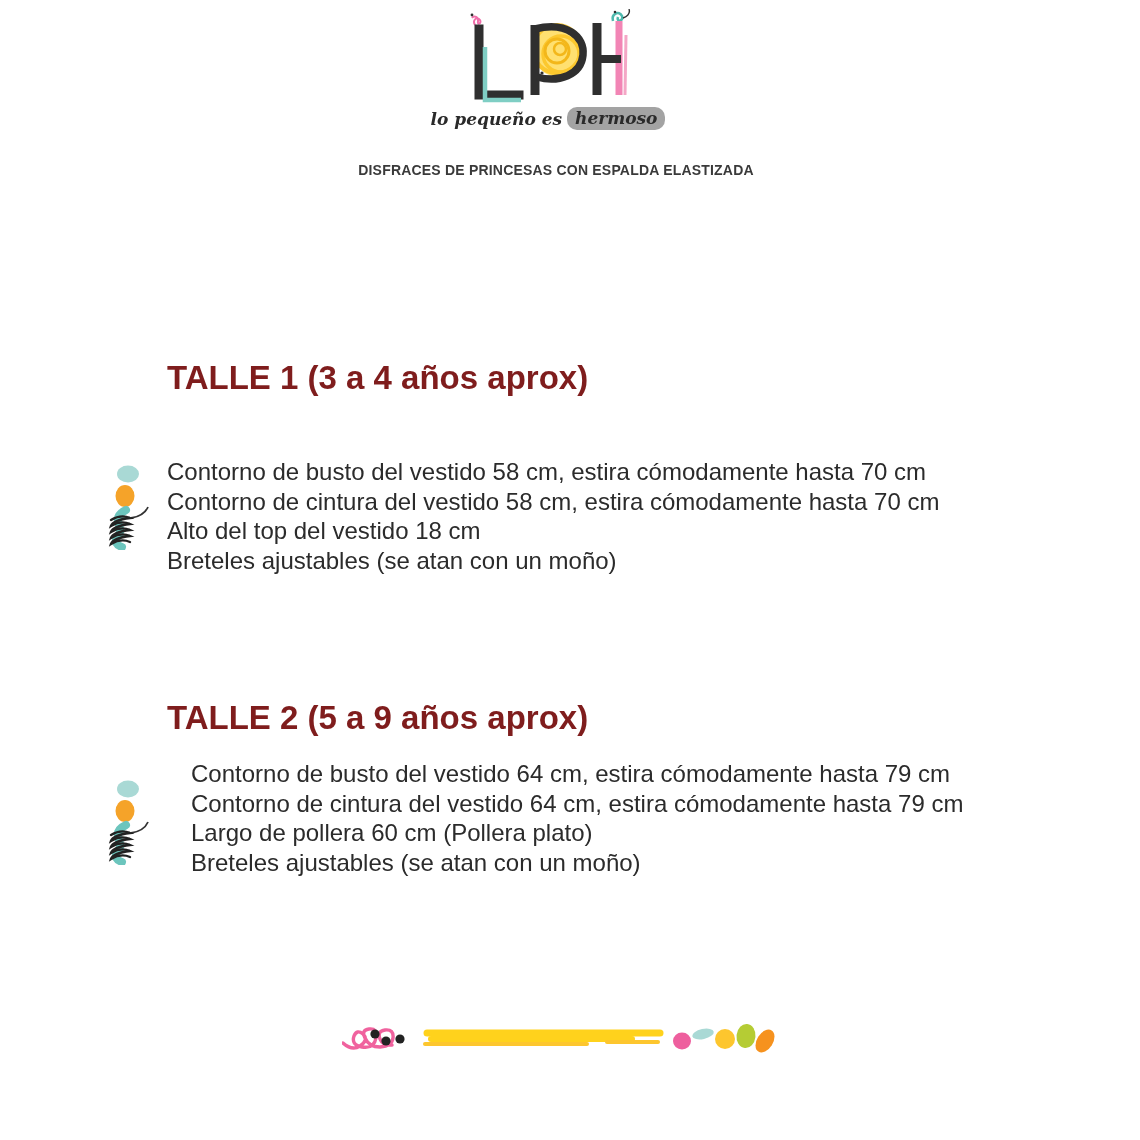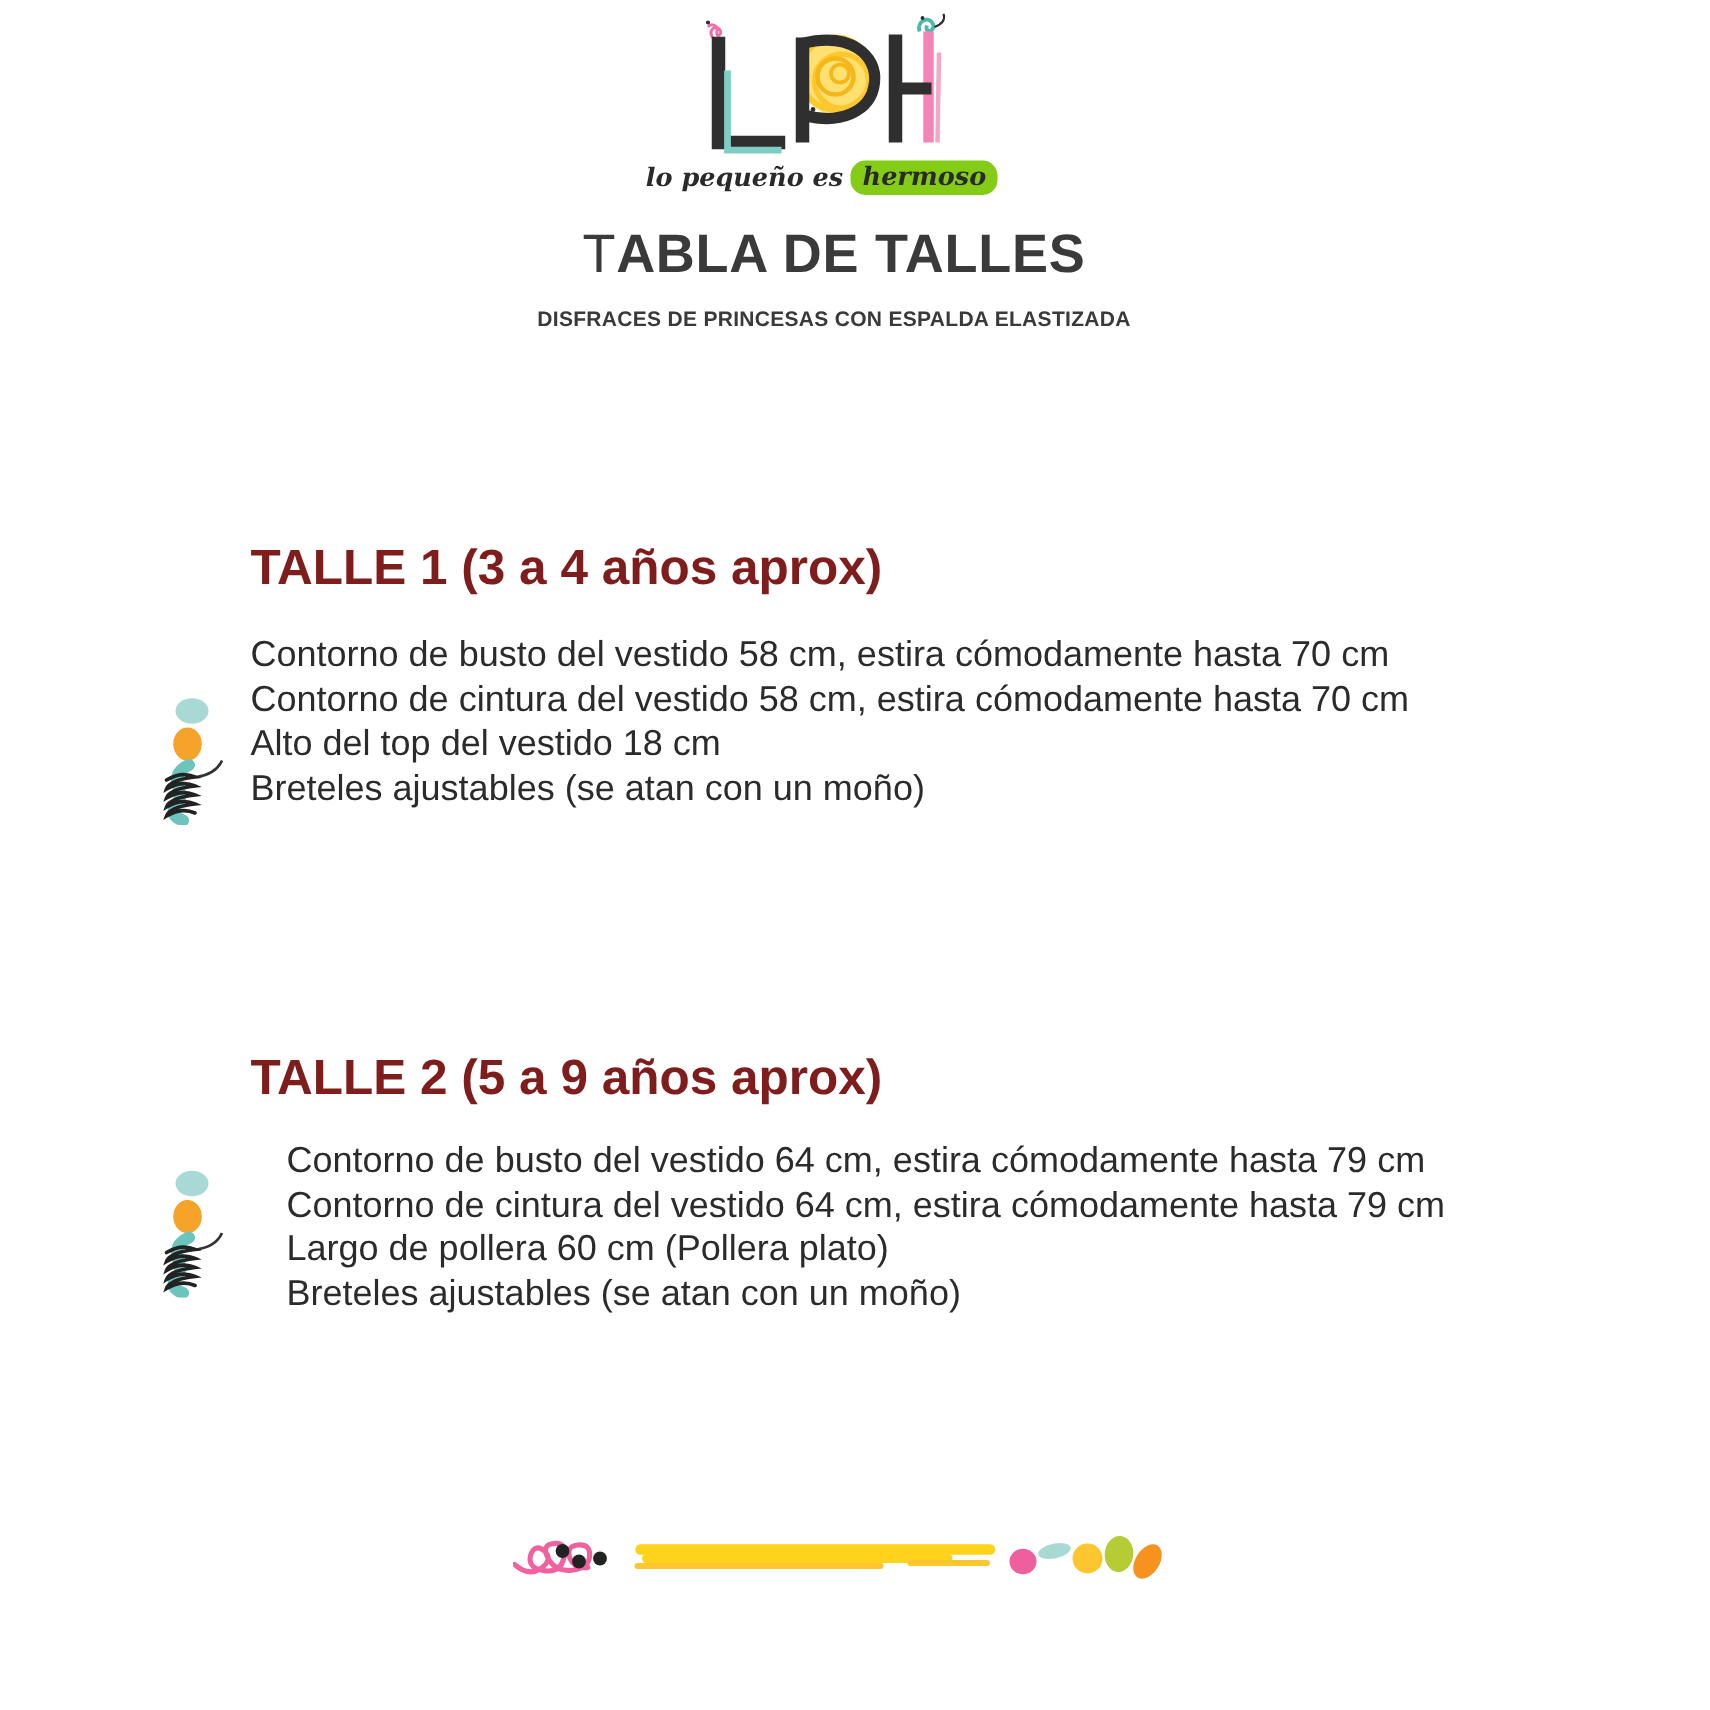--- a/index.html
+++ b/index.html
@@ -27,21 +27,21 @@
     justify-content: center;
     gap: 5px;
     font-family: "DejaVu Serif", serif;
     font-style: italic;
     font-weight: bold;
     font-size: 17px;
     color: #2a2a2a;
     white-space: nowrap;
   }
   .tagline .hl {
-    background: #84cc16;
+    background: #a3a3a3;
     border-radius: 10px;
     padding: 1px 8px 2px 8px;
   }
   .tagline .tag-dot {
     position: absolute;
     border-radius: 50%;
     z-index: -1;
   }
   .dot-pink   { width: 12px; height: 12px; background: #f06eaa; left: 26px;  top: 10px; }
   .dot-yellow { width: 12px; height: 12px; background: #fcc82e; left: 92px;  top: 11px; }
@@ -78,21 +78,21 @@
   .heading-2 { top: 699px; }
 
   .measurement-list {
     position: absolute;
     left: 167px;
     font-size: 24px;
     line-height: 29.5px;
     color: #2b2b2b;
     white-space: nowrap;
   }
-  .list-1 { top: 422px; }
+  .list-1 { top: 457px; }
   .list-2 { top: 759px; margin-left: 24px; }
   .measurement-list p { margin: 0; }
 
   .doodle-icon { position: absolute; left: 100px; }
   .doodle-1 { top: 464px; }
   .doodle-2 { top: 779px; }
 
   
   .footer-deco { position: absolute; left: 0; top: 1005px; width: 1140px; height: 70px; }
   .thread-squiggle { position: absolute; left: 342px; top: 6px; }
@@ -143,21 +143,20 @@
       </svg>
       <span>lo pequeño es</span>
       <span class="hl">hermoso</span>
       <svg width="20" height="16" viewBox="0 0 20 16">
         <path d="M19,2 L4,10 M10,12 L3,10 L9,4" fill="none" stroke="#2a2a2a" stroke-width="2" stroke-linecap="round" stroke-linejoin="round"></path>
       </svg>
     </div>
   </div>
 
   <div class="title-block">
-    <div class="main-title">TABLA DE TALLES</div>
     <div class="subtitle">DISFRACES DE PRINCESAS CON ESPALDA ELASTIZADA</div>
   </div>
 
   <div class="section-heading heading-1">TALLE 1 (3 a 4 años aprox)</div>
   <svg class="doodle-icon doodle-1" width="52" height="86" viewBox="0 0 52 86">
     <ellipse cx="28" cy="10" rx="11" ry="8.5" fill="#a9d9d5"></ellipse>
     <ellipse cx="25" cy="32" rx="9.5" ry="11" fill="#f5a329"></ellipse>
     <path d="M26,46 q-11,5 -7,15 q3,8 -2,12 q-4,7 5,10" fill="none" stroke="#6cc5bd" stroke-width="8" stroke-linecap="round"></path>
     <path d="M31,54 q13,-2 17,-11" fill="none" stroke="#333333" stroke-width="1.8"></path>
     <path d="M11,56 q10,-6 19,-2 q-17,2 -19,8 q10,-6 19,-2 q-17,2 -19,8 q10,-6 19,-2 q-17,2 -19,8 q10,-6 19,-2 q-17,2 -19,8 q10,-6 19,-2" fill="none" stroke="#222222" stroke-width="2.4" stroke-linecap="round"></path>

